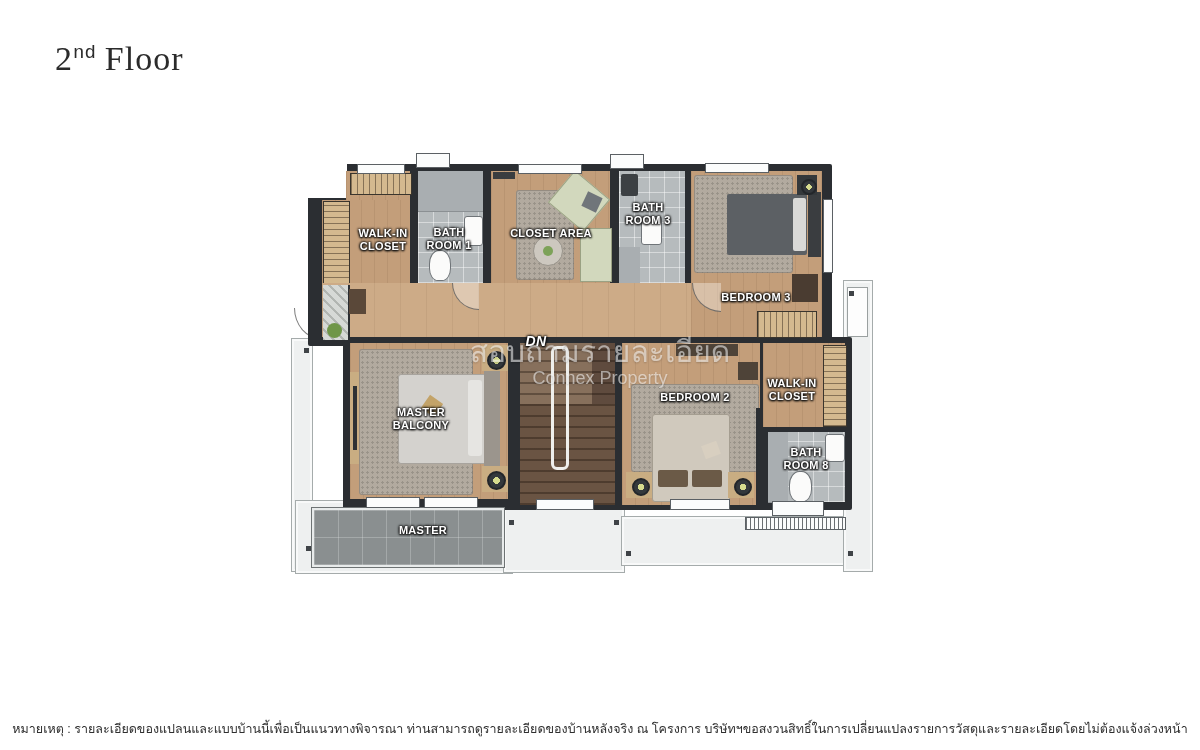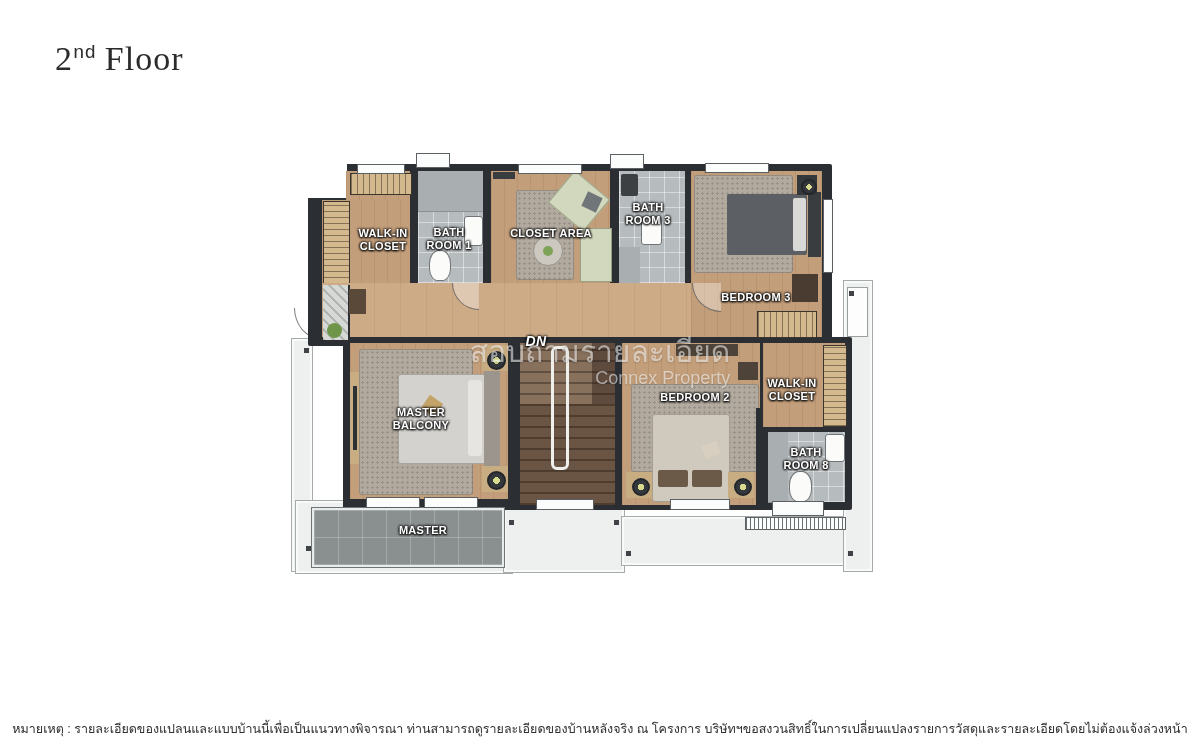--- a/index.html
+++ b/index.html
@@ -57,21 +57,21 @@
   .lbl{position:absolute;transform:translate(-50%,-50%);color:#ffffff;font-size:11px;font-weight:bold;
        letter-spacing:0.3px;text-align:center;line-height:13px;white-space:normal;
        text-shadow:0 1px 2px rgba(15,15,15,0.95),1px 1px 2px rgba(15,15,15,0.8),
                    -1px -1px 2px rgba(15,15,15,0.6),1px -1px 2px rgba(15,15,15,0.6),
                    -1px 1px 2px rgba(15,15,15,0.6);}
   .lbl-dn{font-size:14px;line-height:10px;font-style:italic;}
   
   .watermark{position:absolute;left:600px;top:341px;transform:translateX(-50%);text-align:center;
              color:rgba(255,255,255,0.55);text-shadow:0 1px 2px rgba(0,0,0,0.18);pointer-events:none;}
   .watermark .wm1{font-size:30px;line-height:26px;font-family:Liberation Mono, monospace;}
-  .watermark .wm2{font-size:18px;line-height:22px;text-align:right;}
+  .watermark .wm2{font-size:18px;line-height:22px;}
   .watermark .wm3{font-size:18px;line-height:21px;letter-spacing:1px;}
   
   .footer{position:absolute;left:0;top:719px;width:1200px;text-align:center;color:#2f2f2f;font-size:12.5px;}
   .furn{position:absolute;}
 </style>
 </head>
 <body>
 
 <div class="page">
 

